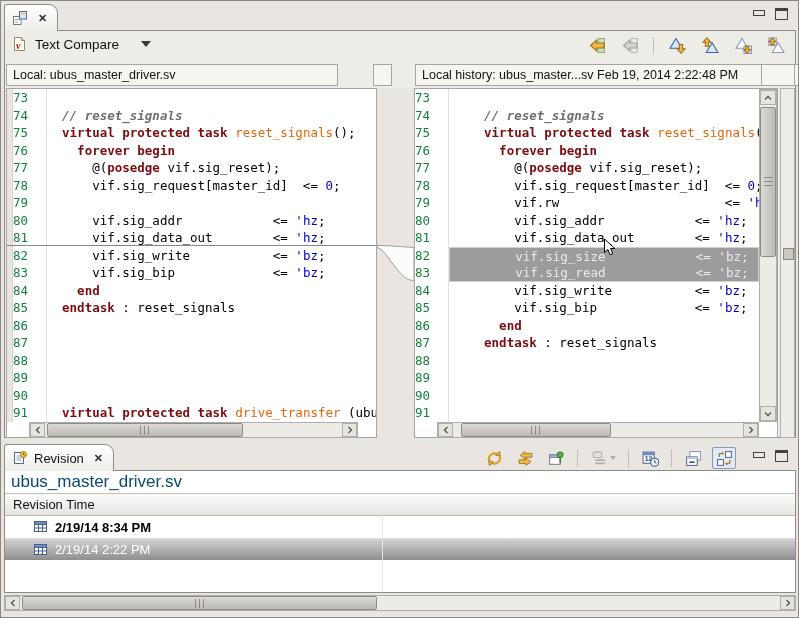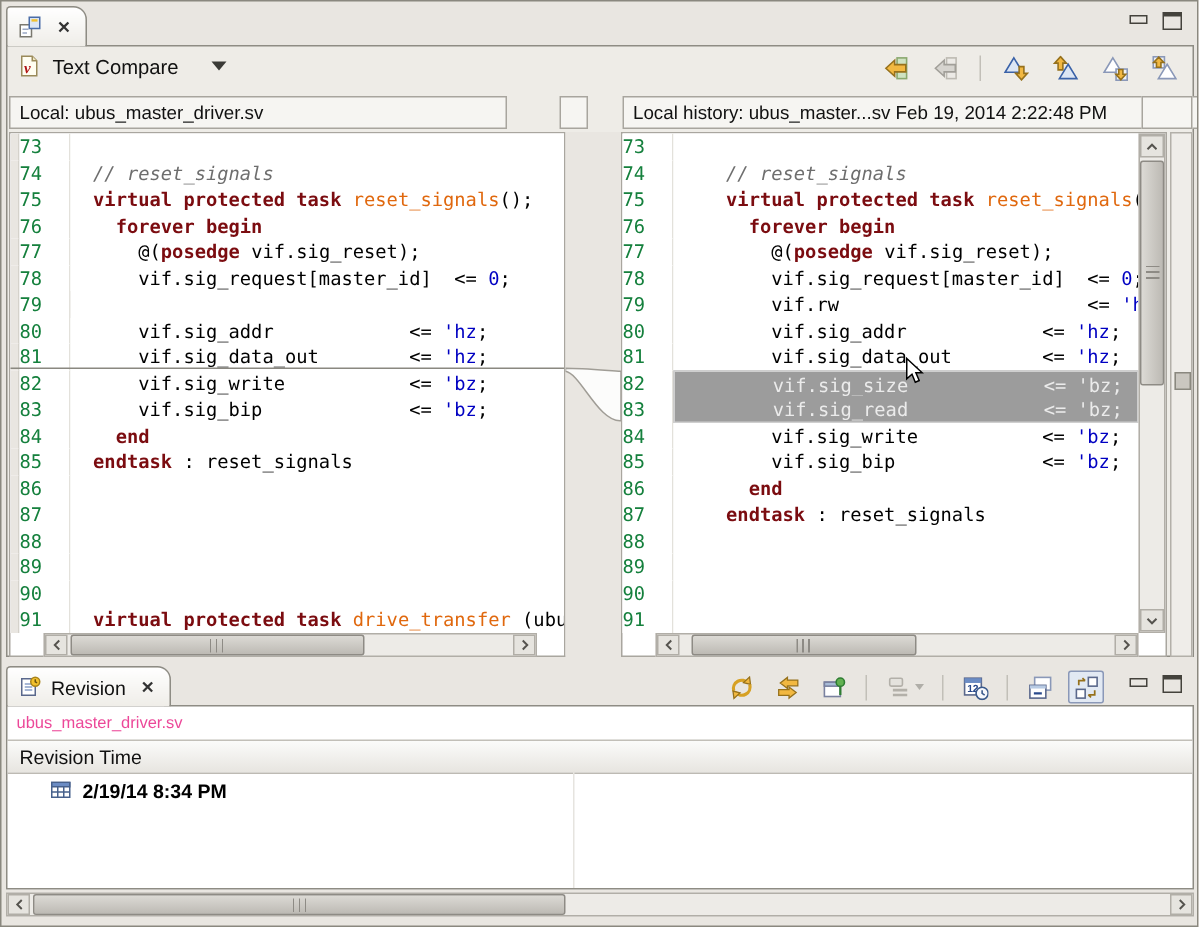--- a/index.html
+++ b/index.html
@@ -37,21 +37,21 @@
   .pane-frame{position:absolute;top:87px;height:350px;border:1px solid #a9a69f;background:#fff;box-sizing:border-box;}
   .rows{position:absolute;left:0;top:0;right:0;height:333px;overflow:hidden;background:#fff;}
   .crow{display:flex;height:17.5px;line-height:17.5px;font-family:"DejaVu Sans Mono",monospace;font-size:12.5px;}
   .lmark{width:5px;flex:none;background:#e9e6e1;border-right:1px solid #d5d2cb;}
   .lnum{width:28px;flex:none;text-align:left;padding-right:5px;color:#15803d;background:#fff;
         border-right:1px solid #e3e1db;}
   .ltext{flex:1;white-space:pre;overflow:hidden;background:#fff;box-sizing:border-box;}
   .rpad .ltext{padding-left:20px;}
   .tk-kw{color:var(--kw);font-weight:bold;}
   .tk-fn{color:var(--fn);}
-  .tk-cm{color:var(--cm);font-style:italic;}
+  .tk-cm{color:var(--cm);font-style:italic;font-weight:bold;}
   .tk-lit{color:var(--lit);}
   .tk-pl{color:#000;}
   .hl-line{background:var(--hl) !important;}
   .sel .ltext{background:var(--selbg) !important;border-left:1px solid var(--selborder);border-right:1px solid var(--selborder);}
   .sel .ltext span{color:var(--seltext) !important;}
   .sel-first .ltext{border-top:1px solid var(--selborder);}
   .sel-last .ltext{border-bottom:1px solid var(--selborder);}
   #left-ins-line{position:absolute;left:6px;top:244px;width:369px;height:1px;background:#8a8880;z-index:4;}
   
   .sb{position:absolute;background:#edebe7;border:1px solid #b1aea7;box-sizing:border-box;display:flex;}
@@ -70,21 +70,21 @@
   .arrow-glyph{width:8px;height:8px;}
   
   #gutter{position:absolute;left:376px;top:87px;width:37px;height:350px;background:#e9e6e1;}
   #ruler{position:absolute;left:779px;top:87px;width:15px;height:350px;background:#efede9;
          border:1px solid #b3b0a9;box-sizing:border-box;}
   #ruler-marker{position:absolute;left:2px;top:159px;width:9px;height:10px;border:1px solid #8a887f;background:#cac7c0;}
   
   #hist-toolbar{position:absolute;right:62px;top:446px;display:flex;align-items:center;gap:7px;z-index:3;}
   #hist-client{position:absolute;left:3px;top:469px;width:792px;height:123px;border:1px solid #8e8c84;
                background:#fff;box-sizing:border-box;overflow:hidden;}
-  #hist-file{height:22px;line-height:22px;font-size:11px;color:#ec4899;padding-left:6px;border-bottom:1px solid #c2bfb8;}
+  #hist-file{height:22px;line-height:22px;font-size:17px;color:#0c4a6e;padding-left:6px;border-bottom:1px solid #c2bfb8;}
   #hist-colhead{height:21px;line-height:21px;font-size:13px;color:#111;padding-left:8px;
                 background:linear-gradient(#fbfbfa,#e7e5e0);border-bottom:1px solid #bdbab3;}
   .hrow{height:22px;display:flex;align-items:center;padding-left:29px;gap:7px;font-size:13px;color:#000;}
   .hrow.bold{font-weight:bold;}
   .hrow.selected{background:linear-gradient(#d2d2d2,#8f8f8f);color:#fff;border-top:1px solid #dedede;box-sizing:border-box;}
   .gridicon{width:14px;height:12px;flex:none;}
   #hist-coldiv{position:absolute;left:377px;top:43px;bottom:0;width:1px;background:#e6e4df;}
   
   #mouse-cursor{position:absolute;left:602px;top:237px;width:13px;height:19px;z-index:50;}
 </style>
@@ -491,20 +491,28 @@
     <div id="hist-colhead">Revision Time</div>
     <div id="hist-rows">
         <div class="hrow bold">
           <span class="gridicon"><svg viewBox="0 0 14 12">
               <rect x="0.5" y="0.5" width="12" height="10" fill="#fff" stroke="#47618c"></rect>
               <rect x="0.5" y="0.5" width="12" height="3" fill="#6b8cc4" stroke="#47618c"></rect>
               <path d="M4.5 3.5 V10.5 M8.5 3.5 V10.5 M0.5 7 H12.5" stroke="#47618c" fill="none"></path>
             </svg></span>
           <span>2/19/14 8:34 PM</span>
         </div>
+        <div class="hrow selected">
+          <span class="gridicon"><svg viewBox="0 0 14 12">
+              <rect x="0.5" y="0.5" width="12" height="10" fill="#fff" stroke="#47618c"></rect>
+              <rect x="0.5" y="0.5" width="12" height="3" fill="#6b8cc4" stroke="#47618c"></rect>
+              <path d="M4.5 3.5 V10.5 M8.5 3.5 V10.5 M0.5 7 H12.5" stroke="#47618c" fill="none"></path>
+            </svg></span>
+          <span>2/19/14 2:22 PM</span>
+        </div>
       </div>
     <div id="hist-coldiv"></div>
   </div>
 
   <div class="sb sb-h" style="left:3px;top:594px;width:792px;">
     <span class="sb-arrow">
         <svg class="arrow-glyph" viewBox="0 0 8 8">
           <path d="M5.5 1 L2.5 4 5.5 7" stroke="#55534e" stroke-width="1.3" fill="none"></path>
         </svg>
       </span>

